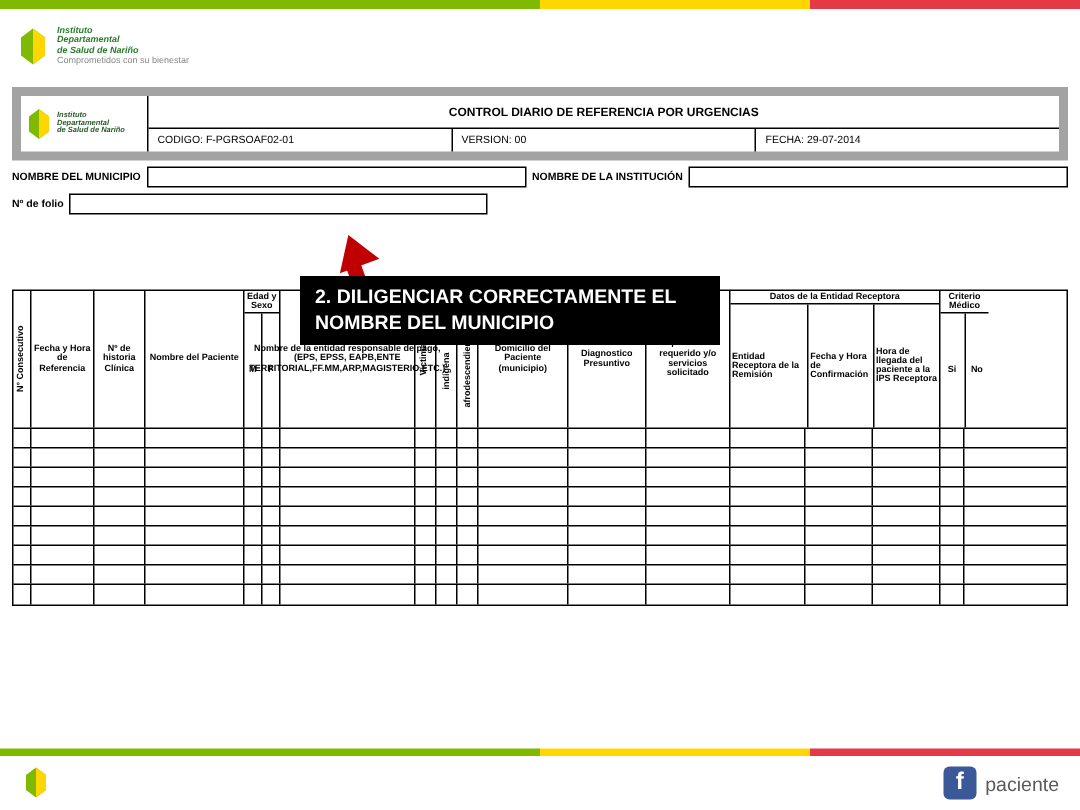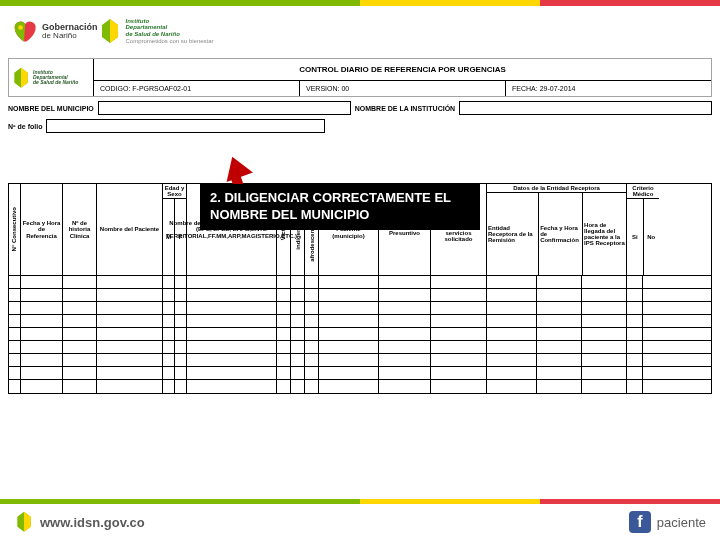--- a/index.html
+++ b/index.html
@@ -17,21 +17,21 @@
   .gob-text .b { font-weight: bold; font-size: 9px; }
   .title { flex: 1; text-align: center; font-weight: bold; font-size: 15px; line-height: 1.2; padding: 0 8px; }
   .logo-right { display: flex; align-items: center; gap: 4px; }
   .idsn-logo { width: 24px; height: 28px; }
   .idsn-text { font-size: 6px; color: #333; line-height: 1.1; }
   .idsn-text .i { font-style: italic; font-weight: bold; color: #2a7a2a; }
   .idsn-text .s { color: #888; }
   
   .form-area { padding: 2px 8px 0 8px; }
   
-  .form-header-box { border: 1px solid #a3a3a3; margin-bottom: 2px; }
+  .form-header-box { border: 6px solid #a3a3a3; margin-bottom: 2px; }
   .fh-row { display: flex; }
   .fh-logo-cell { width: 85px; border-right: 1px solid #000; display: flex; align-items: center; padding: 2px; }
   .fh-logo-cell .mini-logo { width: 20px; height: 24px; }
   .fh-logo-cell .mini-text { font-size: 5px; line-height: 1; font-style: italic; font-weight: bold; color: #2a5a2a; margin-left: 2px; }
   .fh-title-cell { flex: 1; text-align: center; font-size: 8px; font-weight: bold; padding: 6px 0; border-bottom: 1px solid #000; }
   .fh-meta { display: flex; font-size: 7px; }
   .fh-meta > div { flex: 1; padding: 4px 6px; border-right: 1px solid #000; }
   .fh-meta > div:last-child { border-right: none; }
   
   .field-row { display: flex; align-items: center; margin: 4px 0; font-size: 7px; font-weight: bold; gap: 4px; }
@@ -76,33 +76,20 @@
 </head>
 <body>
 
 <div class="topbar">
   <div class="g"></div>
     <div class="y"></div>
     <div class="r"></div>
 </div>
 
 <div class="header">
-  <div class="logo-left">
-    <div class="heart">
-      <svg viewBox="0 0 24 24">
-          <path d="M12 21s-8-5-8-12a5 5 0 0 1 9-3 5 5 0 0 1 9 3c0 7-8 12-8 12z" fill="#E63946"></path>
-          <path d="M12 21s-8-5-8-12a5 5 0 0 1 9-3z" fill="#7FBA00"></path>
-          <circle cx="9" cy="9" r="2" fill="#FFD700"></circle>
-        </svg>
-    </div>
-    <div class="gob-text">
-      <div class="b">Gobernación</div>
-      <div>de Nariño</div>
-    </div>
-  </div>
   <div class="logo-right">
     <div class="idsn-logo">
       <svg viewBox="0 0 24 28">
           <path d="M12 2 L4 8 L4 20 L12 26 L20 20 L20 8 Z" fill="#7FBA00"></path>
           <path d="M12 2 L20 8 L20 20 L12 26 Z" fill="#FFD700"></path>
         </svg>
     </div>
     <div class="idsn-text">
       <div class="i">Instituto</div>
       <div class="i">Departamental</div>
@@ -400,20 +387,19 @@
       <div class="r"></div>
     </div>
   <div class="footer-content">
     <div class="foot-left">
       <div style="width:20px;height:24px;">
         <svg viewBox="0 0 24 28">
             <path d="M12 2 L4 8 L4 20 L12 26 L20 20 L20 8 Z" fill="#7FBA00"></path>
             <path d="M12 2 L20 8 L20 20 L12 26 Z" fill="#FFD700"></path>
           </svg>
       </div>
-      <span class="foot-url">www.idsn.gov.co</span>
     </div>
     <div class="foot-right">
       <div class="fb">f</div>
       <span class="fb-text">paciente</span>
     </div>
   </div>
 </div>
 
 </body></html>

